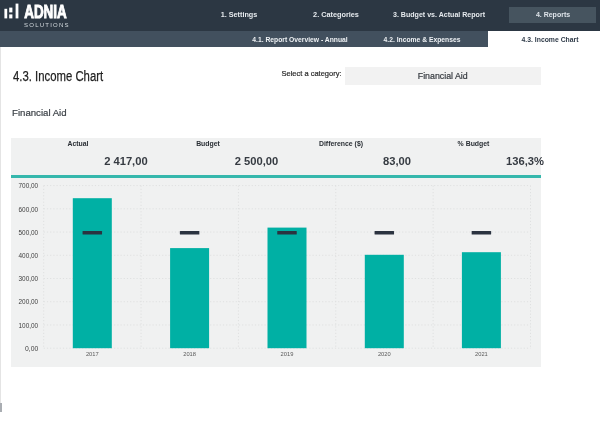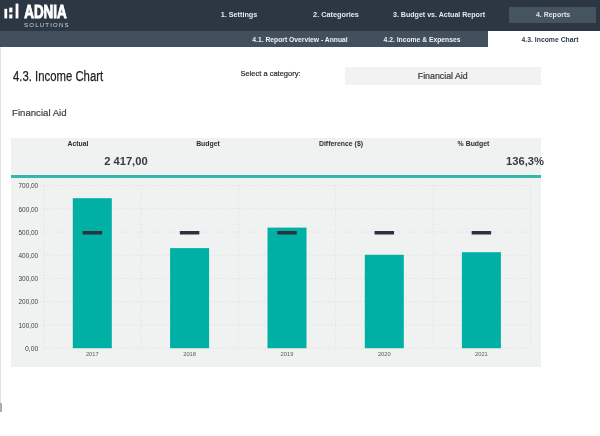--- a/index.html
+++ b/index.html
@@ -9,21 +9,21 @@
   #topbar { left:0; top:0; width:600px; height:31px; background:#2c3743; }
   #bar2 { left:0; top:31px; width:600px; height:16px; background:#42505e; }
   .nav { color:#e6eaee; font-size:7.7px; font-weight:bold; top:0; height:31px; line-height:30.5px; white-space:nowrap; }
   #repbtn { left:509px; top:7px; width:87px; height:15.5px; background:#46545f; }
   #repbtnt { left:552.9px; top:7px; height:15.5px; line-height:15.5px; color:#dde3e9; font-size:7.7px; font-weight:bold; transform:translateX(-50%) scaleX(0.91); white-space:nowrap; }
   .tab2 { color:#eef1f4; font-size:7.8px; font-weight:bold; top:31px; height:16px; line-height:17.4px; white-space:nowrap; }
   #tab42bg { left:368px; top:31px; width:119.6px; height:16px; background:#42505e; }
   #tab43 { left:487.6px; top:31px; width:112.4px; height:16px; background:#fff; }
   #tab43t { left:549.5px; top:31px; height:16px; line-height:17.4px; transform:translateX(-50%) scaleX(0.877); color:#2e3a48; font-size:7.8px; font-weight:bold; white-space:nowrap; }
   #h1 { left:12.5px; top:69.2px; font-size:14px; line-height:14px; font-weight:400; color:#1f1f1f; -webkit-text-stroke:0.25px #1f1f1f; transform:scaleX(0.81); transform-origin:0 0; white-space:nowrap; }
-  #sel { left:240.5px; width:101px; top:70.2px; font-size:7.5px; line-height:7.5px; color:#2a2a2a; -webkit-text-stroke:0.2px #2a2a2a; }
+  #sel { left:240.5px; width:101px; top:70.2px; text-align:right; font-size:7.5px; line-height:7.5px; color:#2a2a2a; -webkit-text-stroke:0.2px #2a2a2a; }
   #dd { left:344.5px; top:67px; width:196.5px; height:18px; background:#f2f2f2; text-align:center; line-height:18.2px; font-size:8.8px; color:#35393f; -webkit-text-stroke:0.2px #35393f; }
   #fa { left:12.2px; top:108px; font-size:9.9px; line-height:9.9px; color:#3b4046; -webkit-text-stroke:0.2px #3b4046; transform:scaleX(0.975); transform-origin:0 0; white-space:nowrap; }
   #band { left:11px; top:138px; width:530px; height:37.4px; background:#f0f1f1; }
   .blab { top:141px; width:130px; text-align:center; font-size:6.9px; line-height:6.9px; font-weight:bold; color:#2a2f35; margin-left:-65px; }
   .bval { top:155.8px; width:140px; text-align:right; font-size:11.2px; line-height:11.2px; font-weight:bold; color:#363b42; margin-left:-70px; }
   #tealrule { left:11px; top:175.4px; width:530px; height:2.2px; background:#35b7ac; }
   #leftedge { left:0; top:47px; width:1px; height:365px; background:#e4e4e4; }
 </style>
 </head>
 <body>
@@ -52,20 +52,22 @@
   <div class="abs" id="h1">4.3. Income Chart</div>
   <div class="abs" id="sel">Select a category:</div>
   <div class="abs" id="dd">Financial Aid</div>
   <div class="abs" id="fa">Financial Aid</div>
   <div class="abs" id="band"></div>
   <div class="abs blab" style="left:78px">Actual</div>
   <div class="abs blab" style="left:208px">Budget</div>
   <div class="abs blab" style="left:341px">Difference ($)</div>
   <div class="abs blab" style="left:473.5px">% Budget</div>
   <div class="abs bval" style="left:77.7px">2 417,00</div>
+  <div class="abs bval" style="left:208.3px">2 500,00</div>
+  <div class="abs bval" style="left:341px">83,00</div>
   <div class="abs bval" style="left:474px">136,3%</div>
   <div class="abs" id="tealrule"></div>
   <svg class="abs" style="left:11px; top:177.5px" width="530" height="189">
     <rect x="0" y="0" width="530" height="189" fill="#f0f1f1"></rect>
     <g stroke="#dfe0e0" stroke-width="1" stroke-dasharray="1.2 2">
     <line x1="32.7" y1="170.20" x2="519.5" y2="170.20"></line>
     <line x1="32.7" y1="146.97" x2="519.5" y2="146.97"></line>
     <line x1="32.7" y1="123.74" x2="519.5" y2="123.74"></line>
     <line x1="32.7" y1="100.51" x2="519.5" y2="100.51"></line>
     <line x1="32.7" y1="77.28" x2="519.5" y2="77.28"></line>

